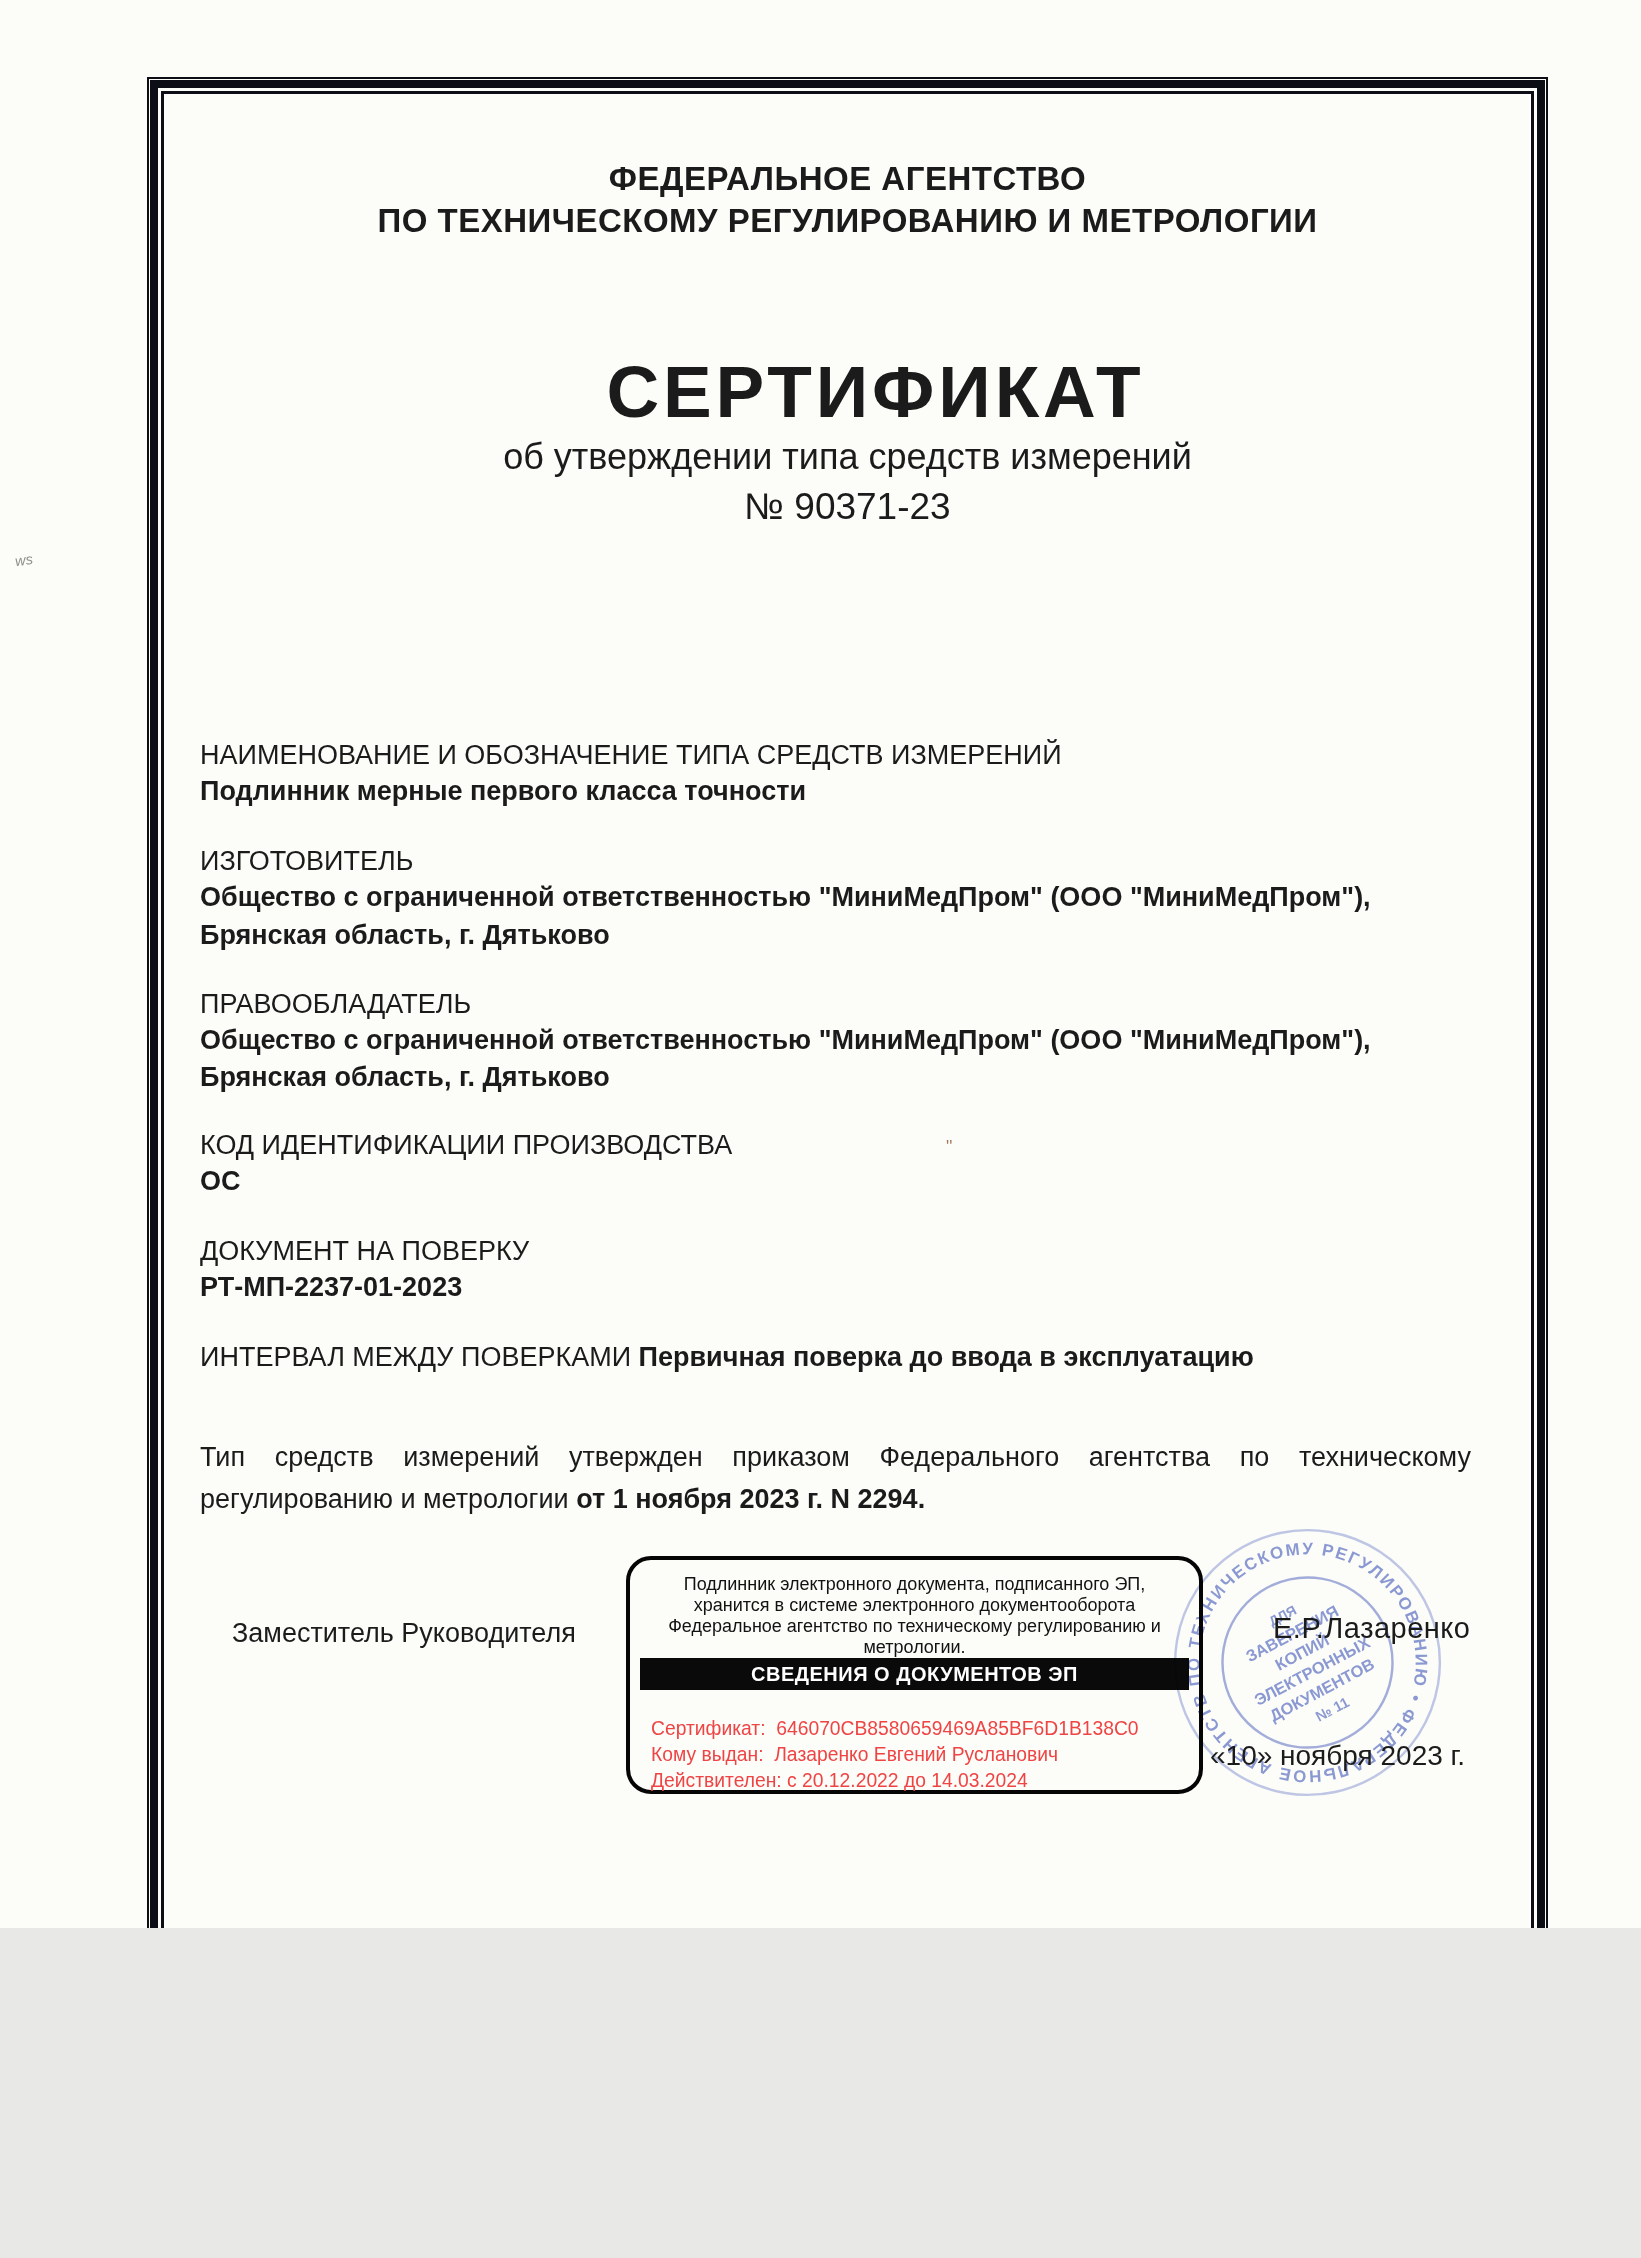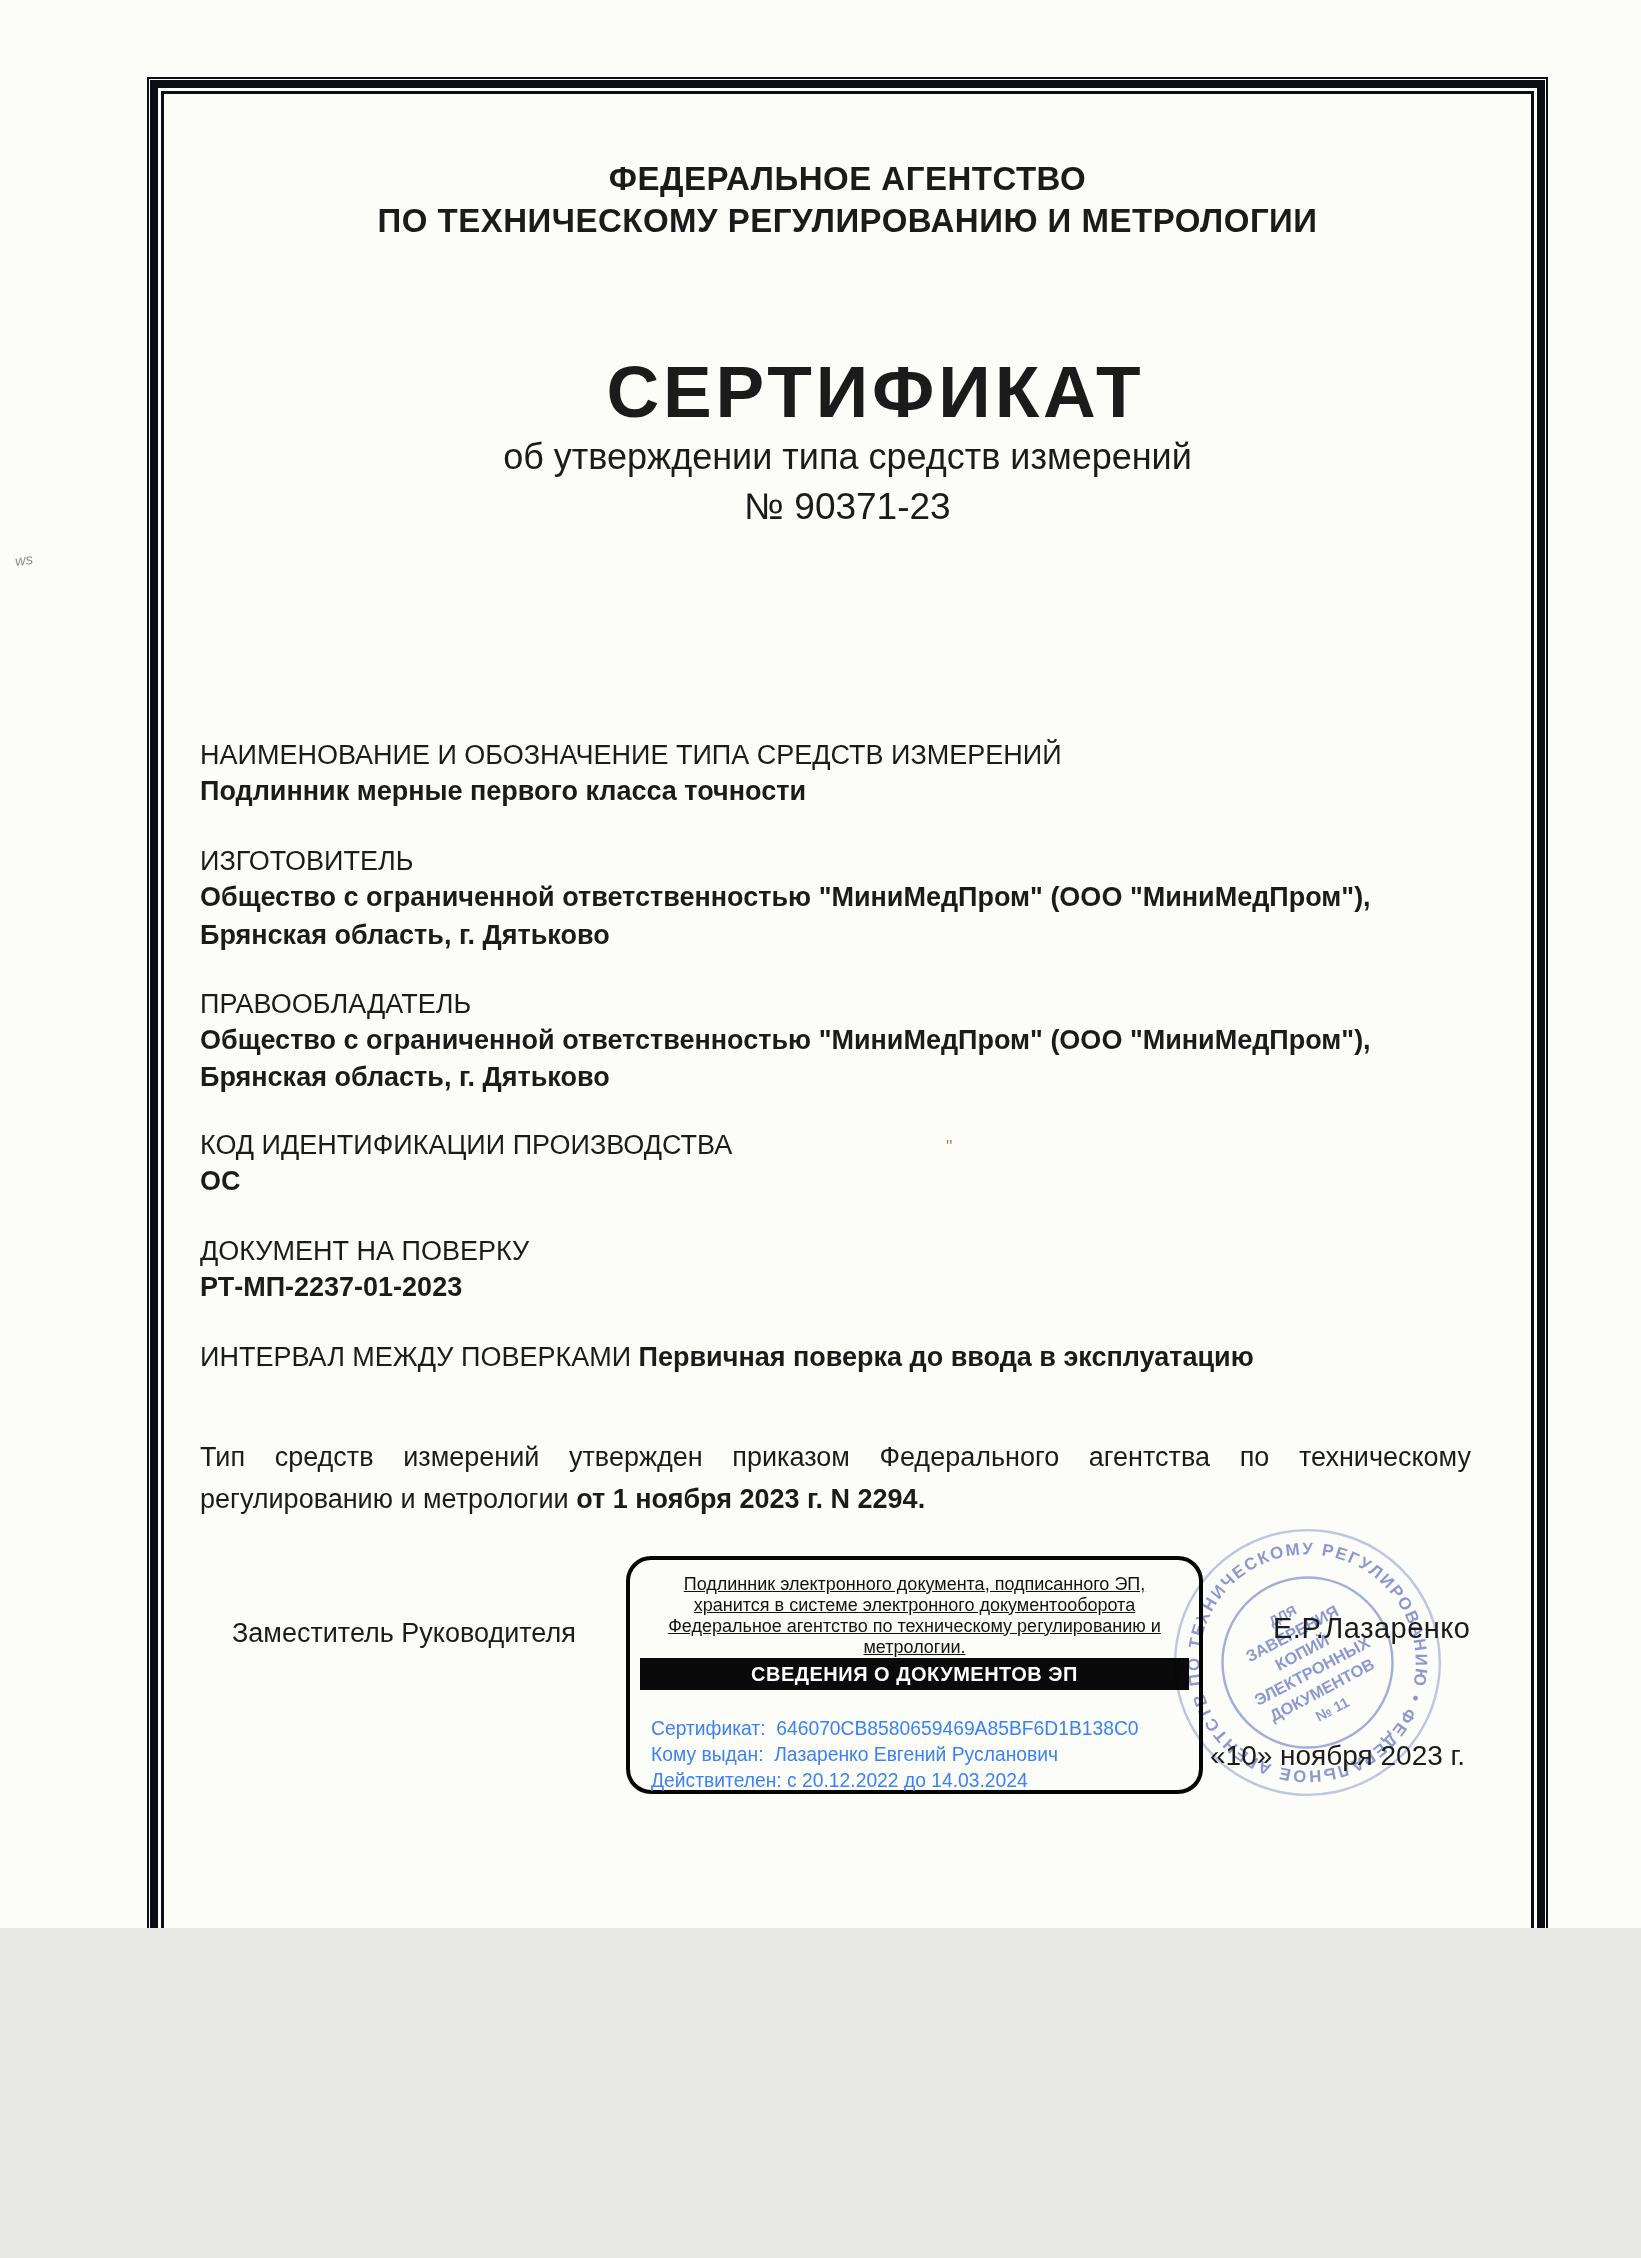--- a/index.html
+++ b/index.html
@@ -22,25 +22,25 @@
   .cnum{font-size:37px;font-weight:normal;}
   .body-line{left:200px;font-size:27px;white-space:nowrap;}
   .b{font-weight:bold;}
   .para{left:200px;width:1271px;font-size:27px;}
   .just{text-align:justify;text-align-last:justify;}
 
   
   .esign{position:absolute;left:626px;top:1556px;width:577px;height:238px;
     border:4.8px solid #050505;border-radius:25px;box-sizing:border-box;}
   .esign-intro{position:absolute;left:9.7px;right:9.7px;top:13.5px;
-    font-size:18px;line-height:21px;text-align:center;color:#121212;text-decoration:underline;}
+    font-size:18px;line-height:21px;text-align:center;color:#121212;}
   .esign-bar{position:absolute;left:9.7px;right:9.7px;top:98px;height:32px;
     background:#0a0a0a;color:#ffffff;font-size:20px;font-weight:bold;
     text-align:center;line-height:32px;letter-spacing:0.5px;}
-  .einfo{position:absolute;left:21px;font-size:19.3px;white-space:pre;color:#3b82f6;}
+  .einfo{position:absolute;left:21px;font-size:19.3px;white-space:pre;color:#ef4444;}
 
   .sig-pos{left:232px;top:1618px;font-size:27px;}
   .sig-name{left:1273px;top:1612px;font-size:29px;letter-spacing:0.5px;}
   .sig-date{left:1210px;top:1740px;font-size:28px;}
 
   .stamp{position:absolute;left:1151px;top:1506px;width:313px;height:313px;
     mix-blend-mode:multiply;opacity:.85;}
 
   .artifact-left{left:15.4px;top:552px;font-size:14.5px;color:#8e8e8c;
     transform:rotate(-8deg);font-style:italic;}

